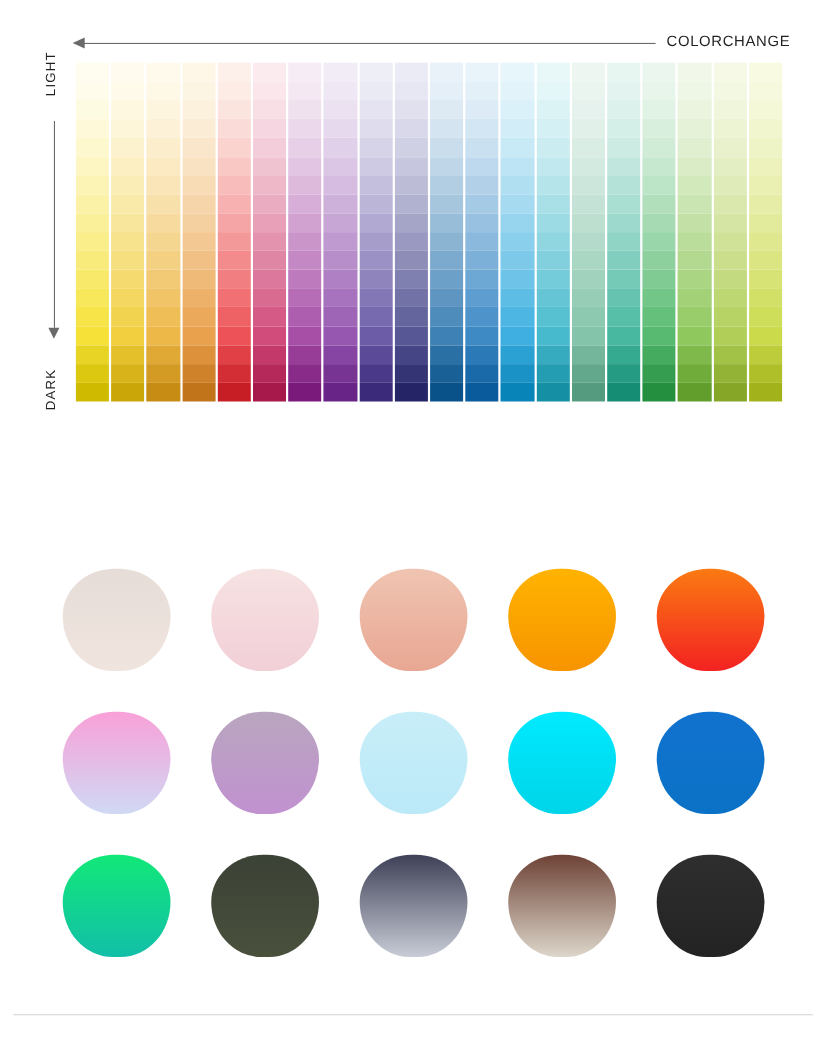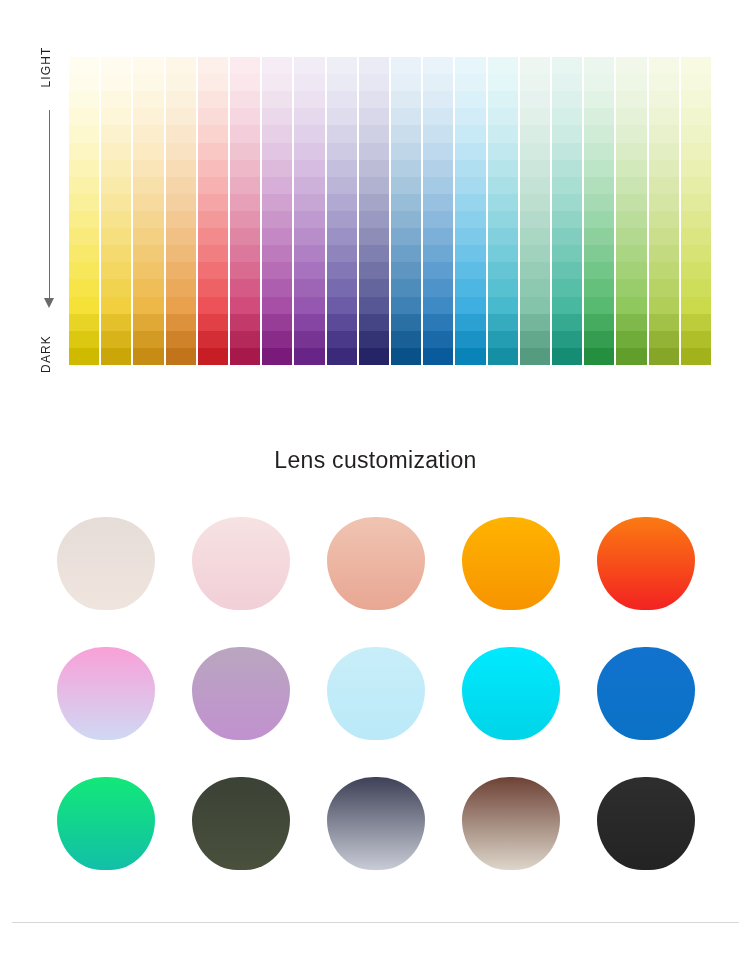--- a/index.html
+++ b/index.html
@@ -199,20 +199,25 @@
     width: 727px;
     height: 1px;
     background: #d8d8d8;
   }
 </style>
 </head>
 <body>
 
 <section id="color-section">
 
+  <div id="colorchange-axis">
+    <div id="colorchange-arrowhead"></div>
+    <div id="colorchange-line"></div>
+    <div id="colorchange-label">COLORCHANGE</div>
+  </div>
 
   <div id="light-dark-axis">
     <div class="vlabel" id="light-label">LIGHT</div>
     <div id="light-dark-line"></div>
     <div id="light-dark-arrowhead"></div>
     <div class="vlabel" id="dark-label">DARK</div>
   </div>
 
   <div id="swatch-grid">
       <div class="swatch-col">
@@ -613,21 +618,20 @@
         <div class="swatch-cell" style="background: rgb(202, 218, 75);"></div>
         <div class="swatch-cell" style="background: rgb(188, 204, 58);"></div>
         <div class="swatch-cell" style="background: rgb(174, 191, 41);"></div>
         <div class="swatch-cell" style="background: rgb(161, 178, 26);"></div>
       </div>
     </div>
 
 </section>
 
 <section id="lens-section">
-  <h2 id="lens-heading">Lens customization</h2>
   <div id="lens-grid">
       <div class="lens-row">
         <div class="lens-cell">
           <div class="lens" style="background: linear-gradient(rgb(230, 221, 216) 0%, rgb(240, 228, 222) 100%);"></div>
         </div>
         <div class="lens-cell">
           <div class="lens" style="background: linear-gradient(rgb(247, 226, 226) 0%, rgb(241, 207, 215) 100%);"></div>
         </div>
         <div class="lens-cell">
           <div class="lens" style="background: linear-gradient(rgb(240, 196, 178) 0%, rgb(232, 167, 147) 100%);"></div>

